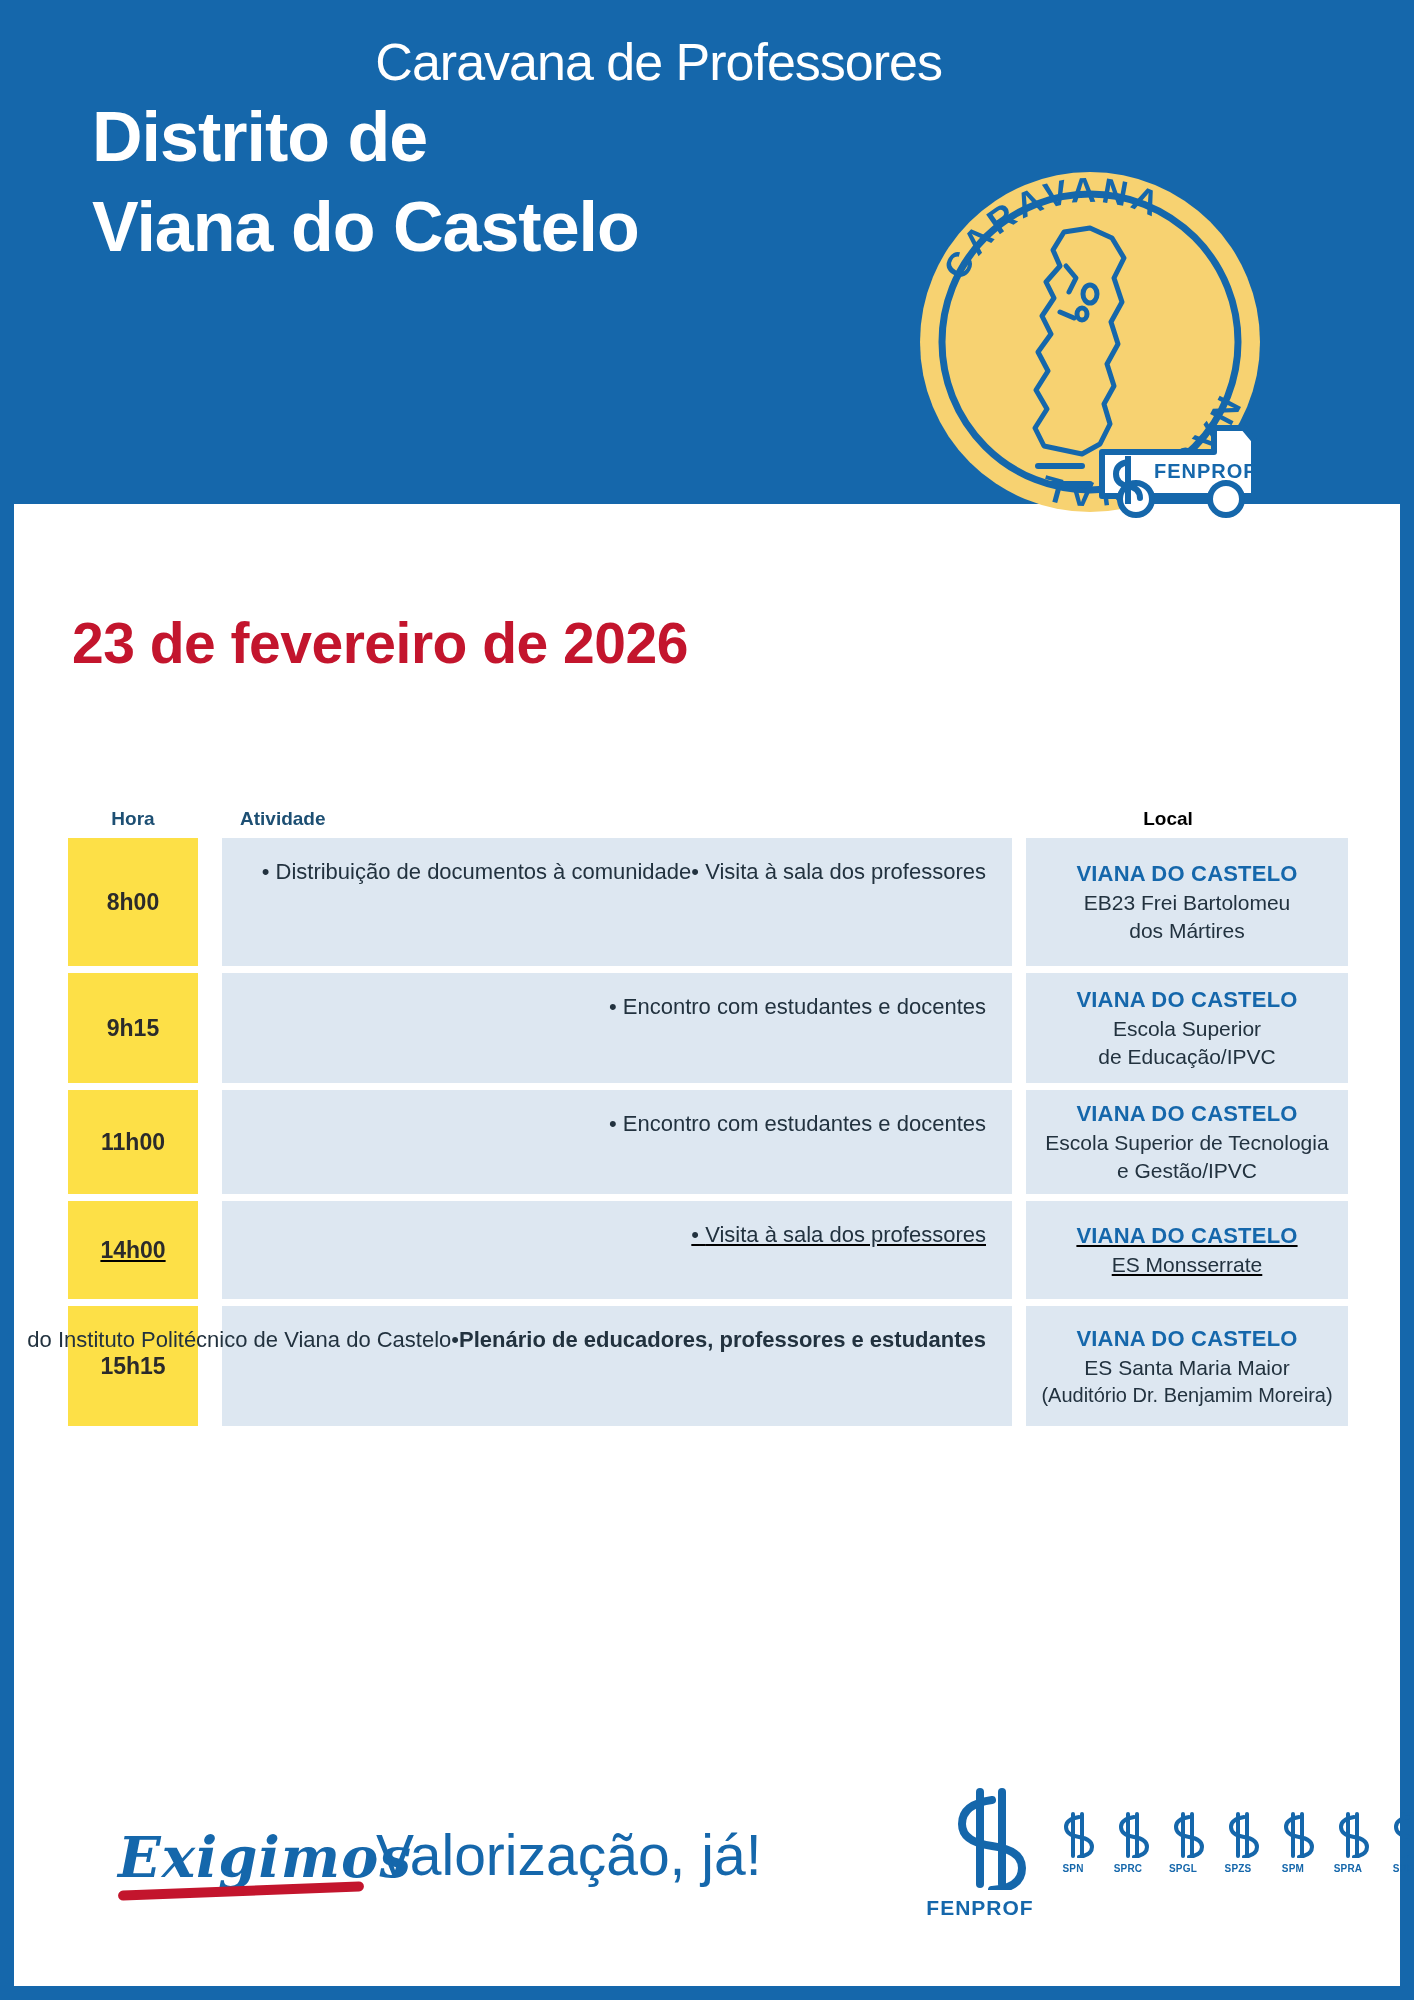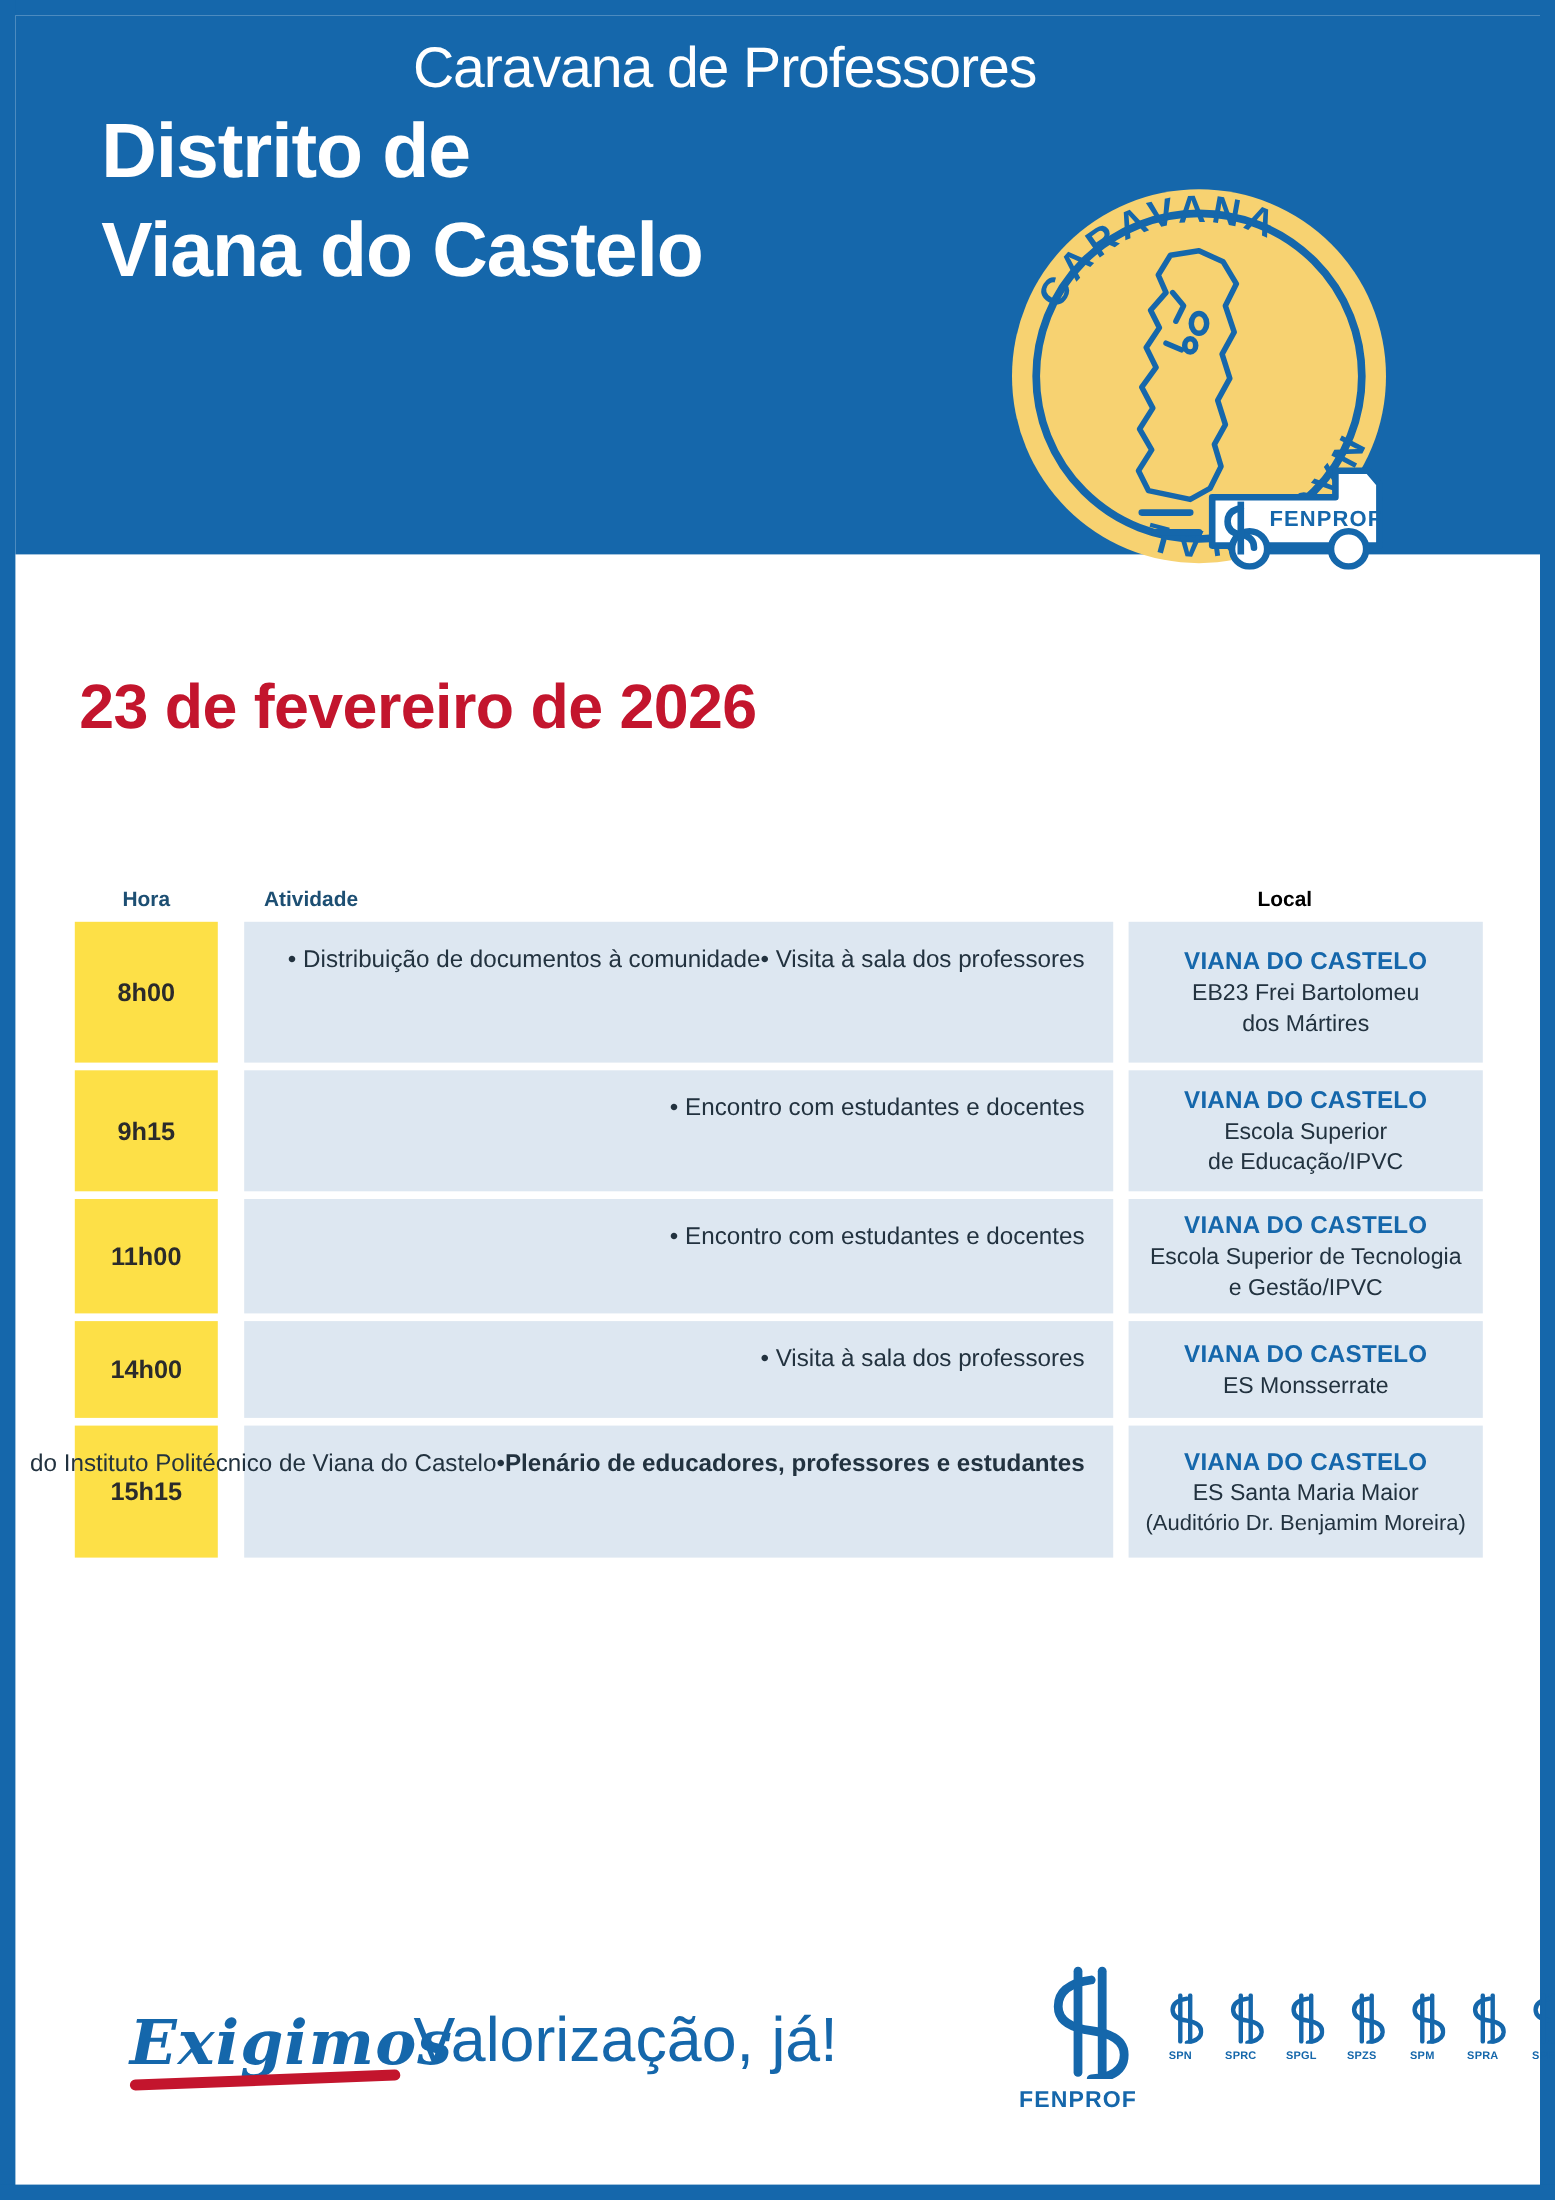--- a/index.html
+++ b/index.html
@@ -155,21 +155,21 @@
     font-size: 21px;
     color: #22323f;
     line-height: 1.32;
   }
   .local-det.small { font-size: 20px; }
 
   
   .r1 { height: 128px; }
   .r2 { height: 110px; }
   .r3 { height: 104px; }
-  .r4 { height: 88px; }
+  .r4 { height: 98px; text-decoration: underline; }
   .r5 { height: 120px; }
 
   
   .footer {
     position: absolute;
     left: 0; bottom: 14px;
     width: 1414px; height: 230px;
   }
   .slogan {
     position: absolute;

